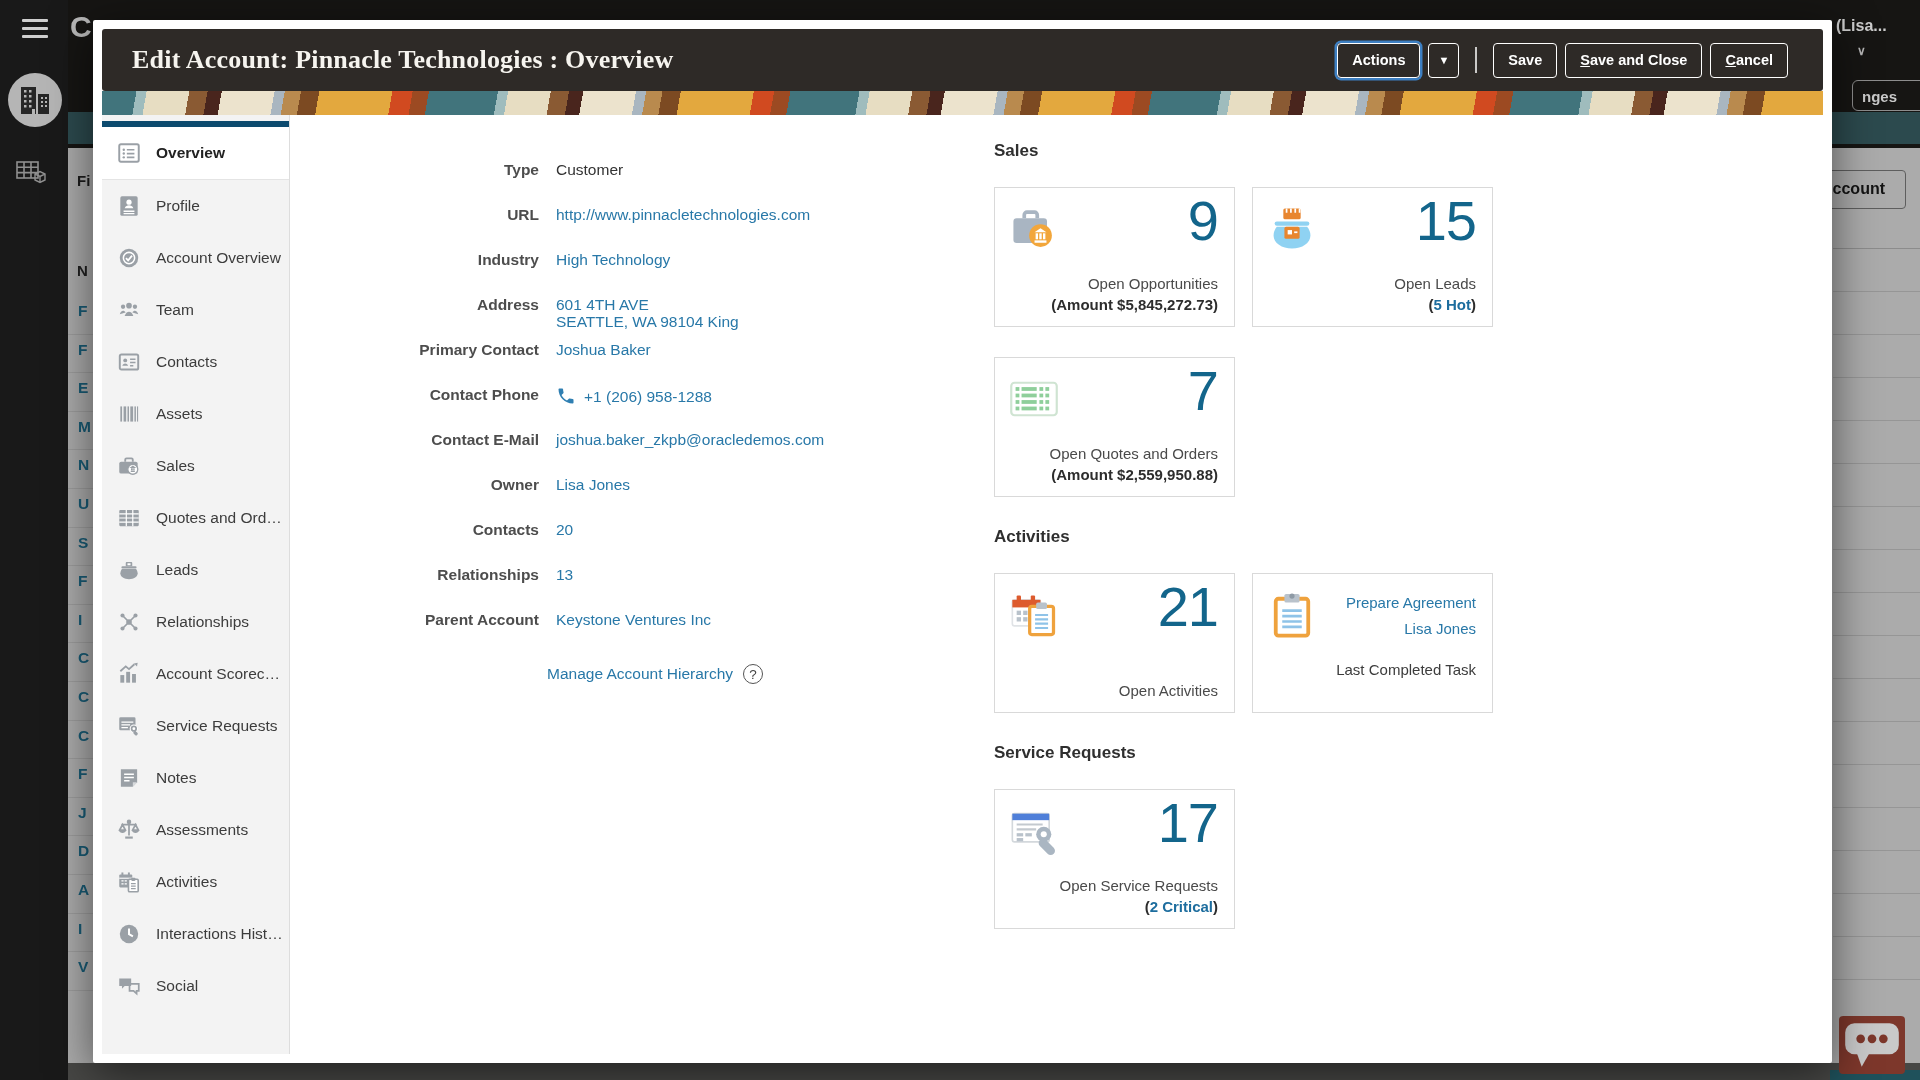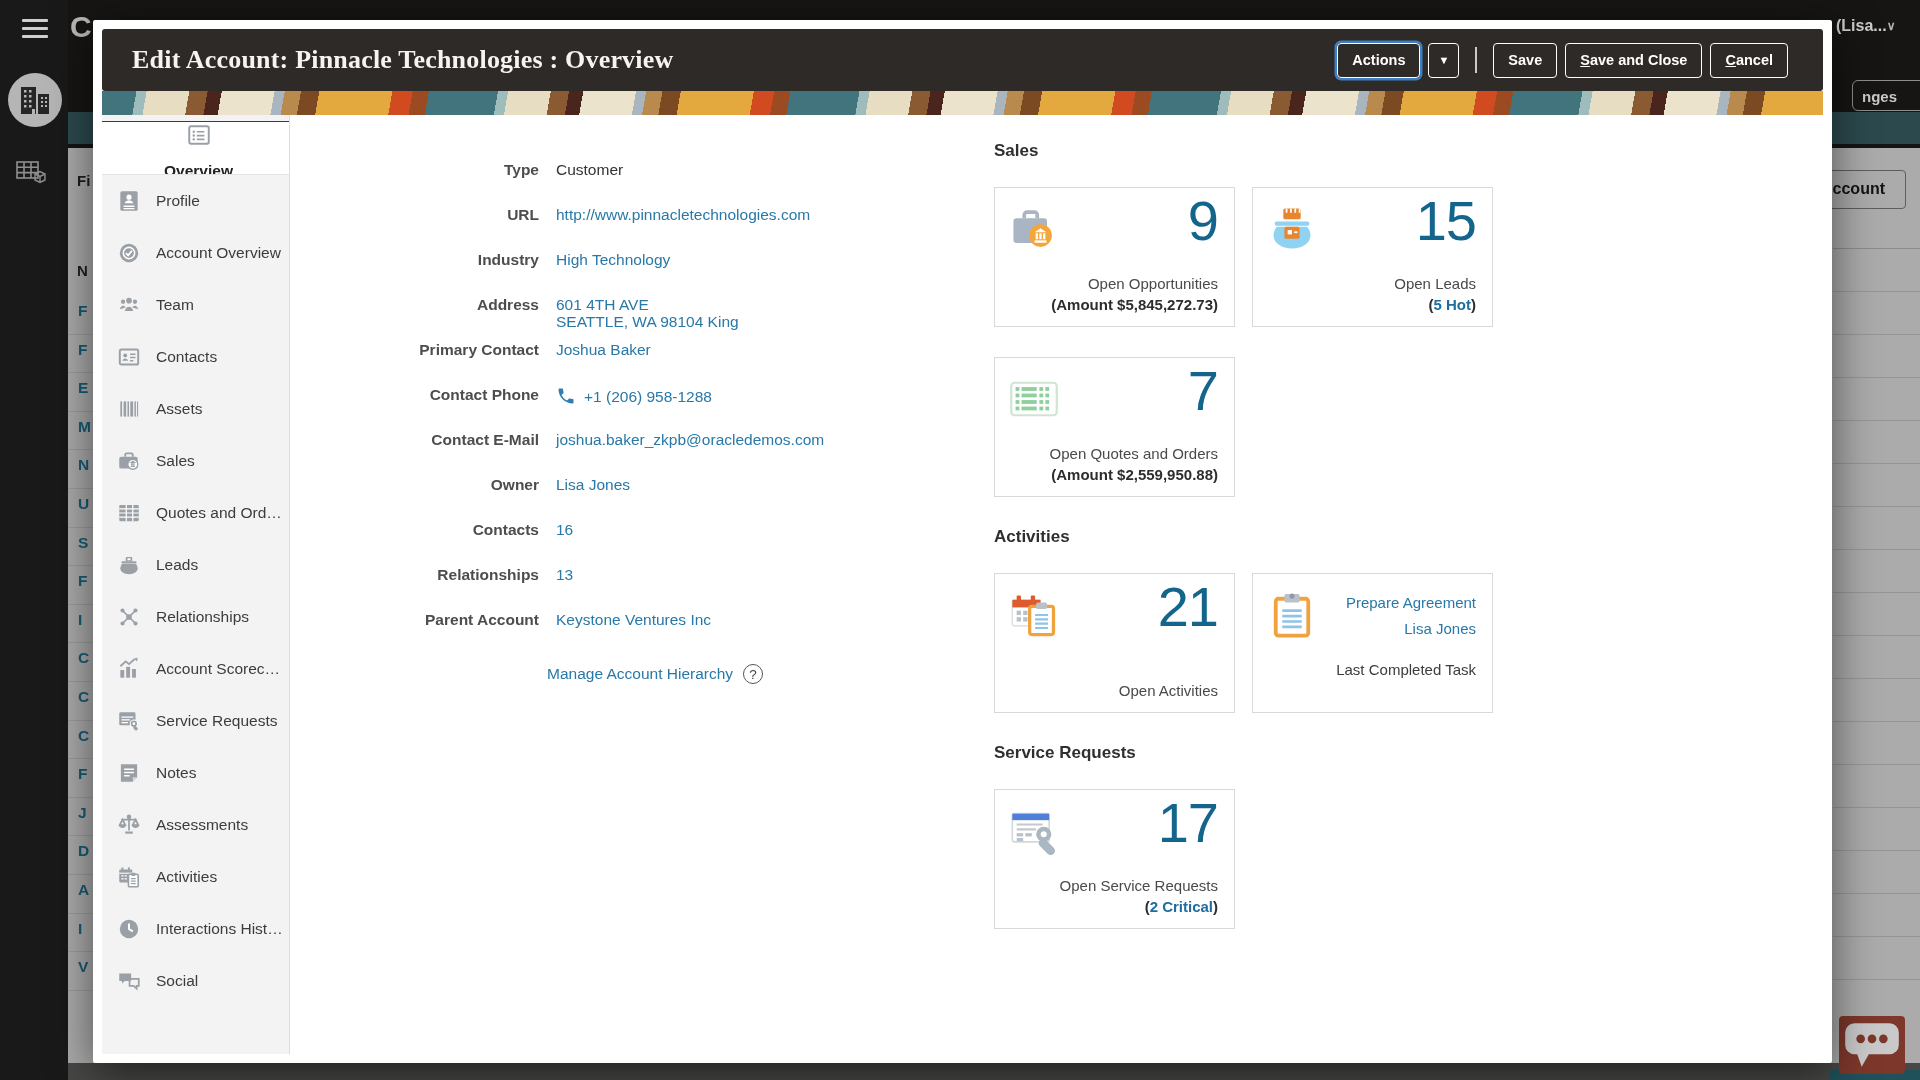--- a/index.html
+++ b/index.html
@@ -3,21 +3,21 @@
 <meta charset="utf-8">
 <style>
   html,body{margin:0;padding:0;background:#777;}
   #canvas{position:relative;width:1920px;height:1080px;overflow:hidden;
     background:var(--bg-page,#ababab);font-family:"Liberation Sans",sans-serif;}
 
   
   .bg-topbar{position:absolute;left:0;top:0;width:1920px;height:148px;background:var(--bg-topbar,#161513);}
   .bg-banner-strip{position:absolute;left:0;top:112px;width:1920px;height:32px;background:#2c4a4e;}
   .bg-logo{position:absolute;left:70px;top:10px;color:#b9b9b9;font-size:30px;font-weight:bold;}
-  .bg-user{position:absolute;left:1836px;top:17px;color:#cdcdcd;font-weight:bold;font-size:16px;display:flex;gap:0;align-items:center;white-space:nowrap;}
+  .bg-user{position:absolute;left:1836px;top:17px;color:#cdcdcd;font-weight:bold;font-size:16px;display:flex;gap:9px;align-items:center;white-space:nowrap;flex-direction:column;}
   .bg-user .chev{font-size:12px;color:#b5b5b5;}
   .bg-changes{position:absolute;left:1852px;top:80px;width:150px;height:31px;border:1px solid #8d8d8d;border-radius:6px;
     color:#c9c9c9;font-weight:bold;font-size:15px;line-height:31px;padding-left:9px;box-sizing:border-box;}
   .bg-account-btn{position:absolute;left:1800px;top:170px;width:104px;height:37px;border:1px solid #5e5e5e;border-radius:4px;
     color:#141414;font-weight:bold;font-size:16px;text-align:center;line-height:36px;background:transparent;}
   .bg-fi{position:absolute;left:77px;top:172px;color:#1c1c1c;font-weight:bold;font-size:15px;}
   .bg-nhdr{position:absolute;left:77px;top:262px;color:#202020;font-weight:bold;font-size:15px;}
   .bg-letter{position:absolute;left:78px;color:#185b75;font-weight:bold;font-size:15.5px;}
   .bg-left-lines{position:absolute;left:68px;width:25px;top:296px;height:712px;
     background:repeating-linear-gradient(to bottom,transparent 0 37.6px,rgba(0,0,0,.09) 37.6px 38.6px);}
@@ -54,21 +54,21 @@
       #a9b6c0 170px,#a9b6c0 180px,#b98a4e 180px,#b98a4e 196px,#7c4a22 196px,#7c4a22 214px,
       #e3a83e 214px,#e3a83e 286px,#d14a20 286px,#d14a20 306px,#9c4a22 306px,#9c4a22 322px,
       #41747c 322px,#41747c 356px);}
   #modal-body{position:absolute;left:9px;right:9px;top:95px;bottom:9px;background:#fff;}
 
   
   #sidebar{position:absolute;left:0;top:0;bottom:0;width:188px;background:var(--sidebar-bg,#f3f3f3);
     border-right:1px solid #ddd;padding-top:6px;box-sizing:border-box;}
   .side-item{height:52px;display:flex;align-items:center;gap:14px;padding:0 8px 0 14px;cursor:pointer;
     color:#3c3c3c;font-size:15.5px;}
-  .side-item.selected{background:#fff;font-weight:bold;color:#222;border-top:1px solid #0c4a6e;border-bottom:1px solid #e4e4e4;flex-direction:column;}
+  .side-item.selected{background:#fff;font-weight:bold;color:#222;border-top:6px solid #0c4a6e;border-bottom:1px solid #e4e4e4;}
   .icn{display:inline-flex;flex:0 0 auto;}
   .icn svg{width:26px;height:26px;display:block;}
   .side-label{white-space:nowrap;overflow:hidden;}
 
   
   #content{position:absolute;left:188px;right:0;top:0;bottom:0;background:#fff;}
   #fields{position:absolute;left:0;top:46px;width:700px;}
   .f-row{display:flex;height:45px;align-items:flex-start;}
   .f-label{flex:0 0 249px;text-align:right;font-weight:bold;color:#4d4d4d;font-size:15.5px;}
   .f-val{margin-left:17px;font-size:15.5px;line-height:17px;display:flex;gap:8px;align-items:center;}
@@ -444,21 +444,21 @@
             </div>
             <div class="f-row">
               <span class="f-label">Owner</span>
               <span class="f-val">
                 <a class="lnk">Lisa Jones</a>
               </span>
             </div>
             <div class="f-row">
               <span class="f-label">Contacts</span>
               <span class="f-val">
-                <a class="lnk">16</a>
+                <a class="lnk">20</a>
               </span>
             </div>
             <div class="f-row">
               <span class="f-label">Relationships</span>
               <span class="f-val">
                 <a class="lnk">13</a>
               </span>
             </div>
             <div class="f-row">
               <span class="f-label">Parent Account</span>

